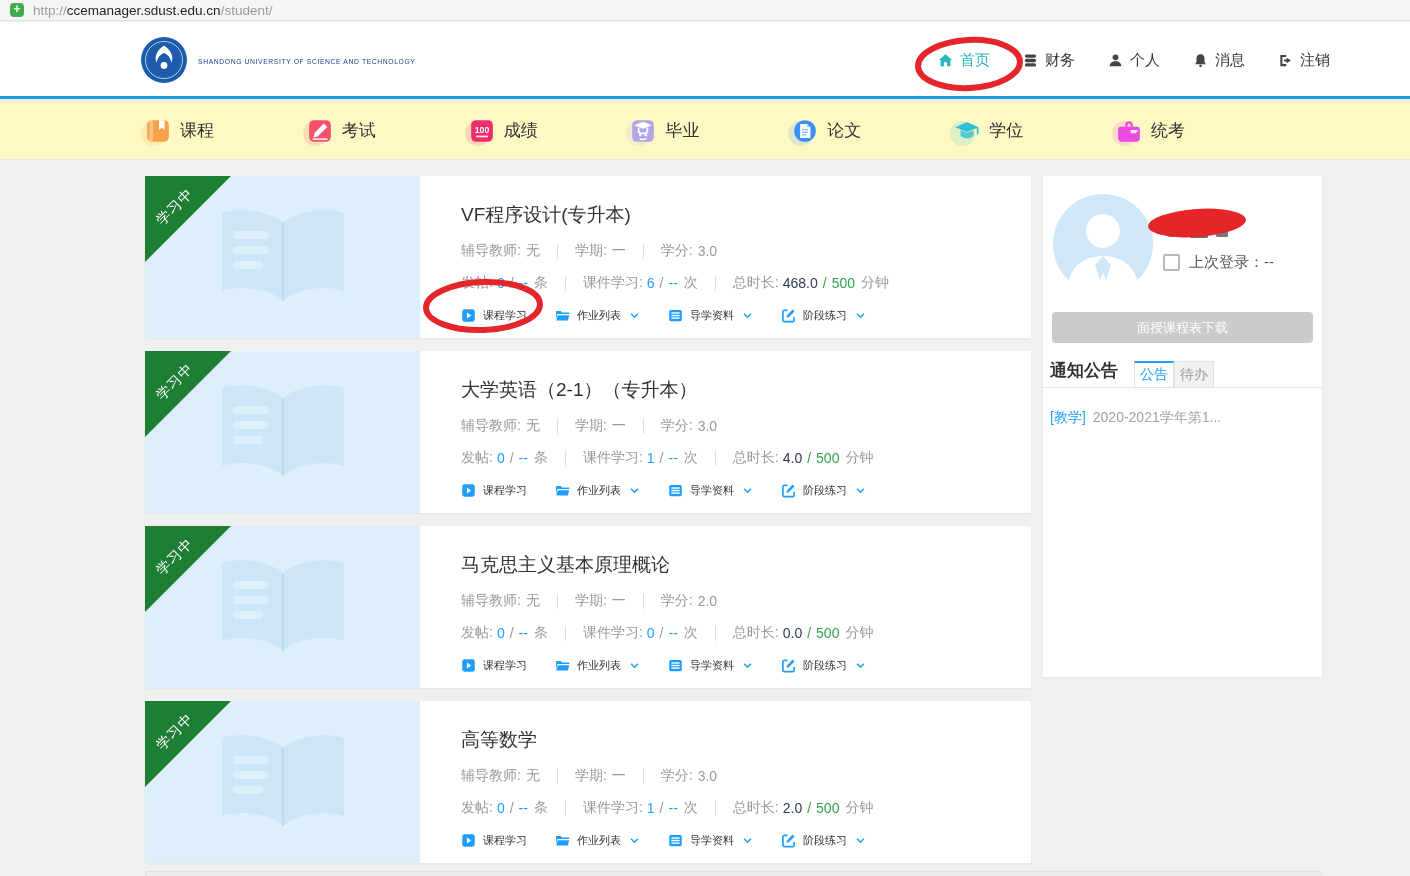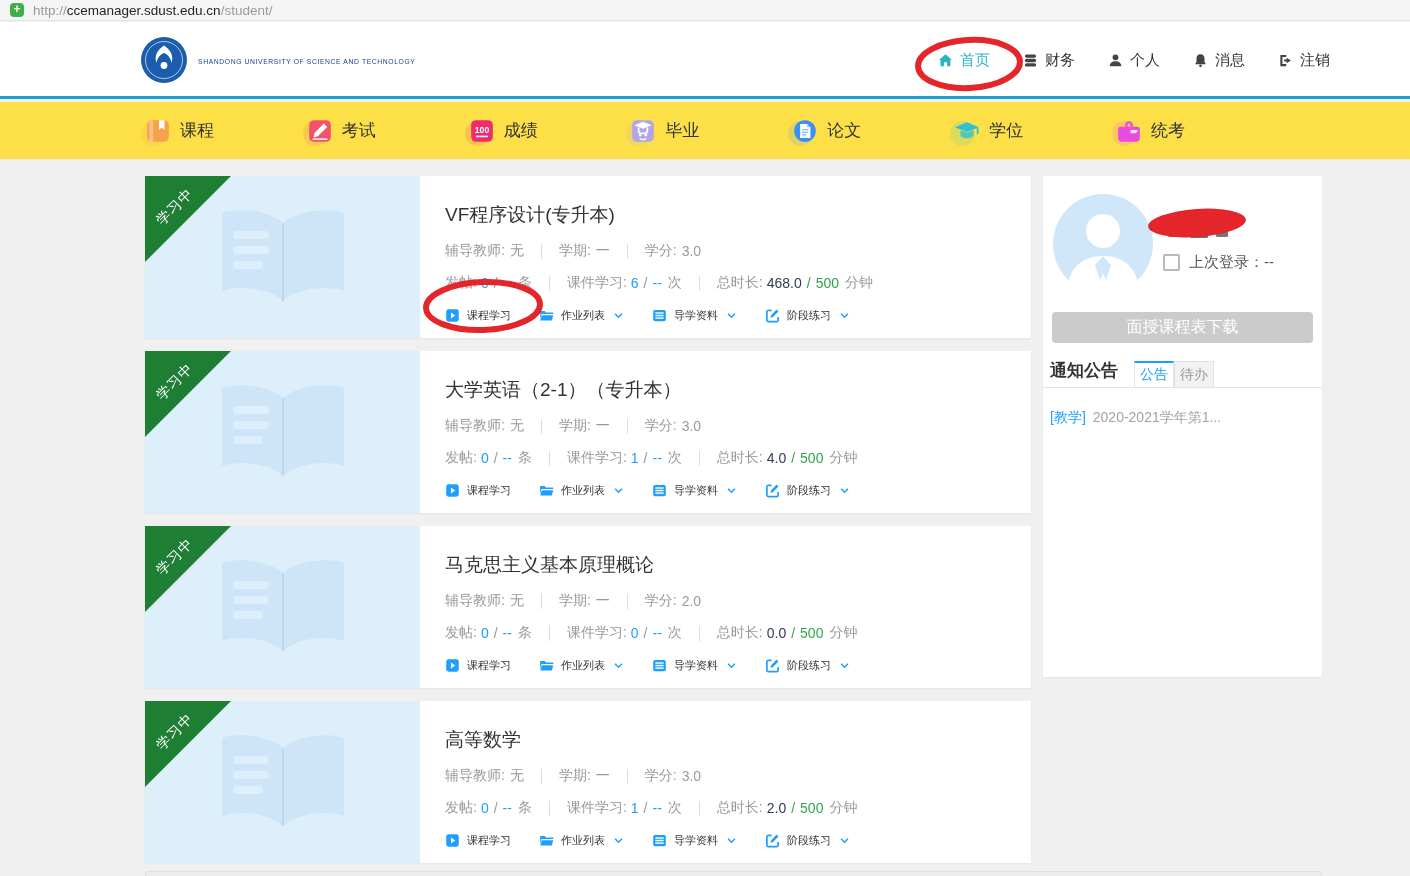--- a/index.html
+++ b/index.html
@@ -36,21 +36,21 @@
   }
   .logo-sub { font-size:6.8px; color:#16418f; letter-spacing:.6px; margin-top:3px; white-space:nowrap; }
   .top-nav { position:absolute; left:938px; top:0; height:77px; display:flex; align-items:center; gap:33px; }
   .top-nav-item { display:flex; align-items:center; gap:7px; font-size:15px; color:#333; cursor:pointer; white-space:nowrap; }
   .top-nav-item .tn-icon { color:#444; display:flex; }
   .top-nav-item .tn-icon svg { width:15px; height:15px; }
   .top-nav-item.active, .top-nav-item.active .tn-icon { color:#2ab6c0; }
   
   .sub-nav {
     position:absolute; top:102px; left:0; right:0; height:58px;
-    background:#fde047; border-bottom:1px solid #e8e8e8;text-decoration:underline;
+    background:#fef9c3; border-bottom:1px solid #e8e8e8;text-decoration:underline;
   }
   .sub-nav-inner {
     position:absolute; left:145px; width:1040px; height:100%;
     display:flex; justify-content:space-between; align-items:center;
   }
   .sub-item { display:flex; align-items:center; gap:9px; font-size:17px; color:#333; cursor:pointer; white-space:nowrap; }
   .sub-icon { position:relative; width:26px; height:26px; display:block; }
   .sub-icon::before {
     content:""; position:absolute; left:-4px; top:3px; width:25px; height:25px;
     border-radius:50%; background:currentColor; opacity:.16;
@@ -63,21 +63,21 @@
     width:275px; flex:none; background:#ddeffa; position:relative; overflow:hidden;
     display:flex; align-items:center; justify-content:center; cursor:pointer;
   }
   .thumb svg.book { width:150px; height:112px; margin-top:8px; }
   .ribbon { position:absolute; top:0; left:0; width:0; height:0;
     border-top:86px solid #1e7e34; border-right:86px solid transparent; }
   .ribbon-label {
     position:absolute; top:22px; left:-19px; width:98px; text-align:center;
     transform:rotate(-45deg); color:#fff; font-size:14px; letter-spacing:1px;
   }
-  .card-body { flex:1; padding:26px 4px 0 25px; }
+  .card-body { flex:1; padding:26px 4px 0 25px;margin-left:16px; }
   .card-title { font-size:19px; font-weight:400; color:#333; cursor:pointer; white-space:nowrap; }
   .meta, .stats { margin-top:14px; font-size:14px; color:#999; display:flex; align-items:center; white-space:nowrap; }
   .vsep { display:inline-block; width:1px; height:15px; background:#ddd; margin:0 17px; }
   .val { margin-left:5px; }
   .num-blue { color:#1e9fff; margin:0 4px; }
   .num-dark { color:#2c3e50; margin:0 4px; }
   .num-green { color:#35a24f; margin:0 4px; }
   .sl { margin:0 1px; }
   .sl-green { color:#35a24f; }
   .unit { margin-left:2px; }
@@ -91,21 +91,21 @@
   .sidebar {
     position:absolute; left:1043px; top:176px; width:279px; height:501px;
     background:#fff; box-shadow:0 1px 2px rgba(0,0,0,.05);
   }
   .avatar { position:absolute; left:10px; top:18px; width:100px; height:100px; display:block; }
   .avatar svg { width:100px; height:100px; display:block; }
   .last-login { position:absolute; left:120px; top:77px; display:flex; align-items:center; gap:9px; font-size:15px; color:#555; }
   .cbx { width:17px; height:17px; border:2px solid #b9b9b9; border-radius:2px; flex:none; }
   .dl-btn {
     position:absolute; left:9px; top:136px; width:261px; height:31px;
-    background:#cbcbcb; border:none; border-radius:4px; color:#fff; font-size:16px;
+    background:#cbcbcb; border:none; border-radius:4px; color:#fff; font-size:13px;
     font-family:"Liberation Sans", sans-serif; cursor:pointer;
   }
   .notice-block { position:absolute; top:183px; left:0; right:0; border-bottom:1px solid #e4e4e4;
     display:flex; justify-content:flex-start; align-items:flex-end;gap:16px; }
   .notice-title { font-size:17px; font-weight:bold; color:#333; padding:0 0 5px 7px; }
   .notice-tabs { display:flex; margin-bottom:-1px; }
   .tab {
     width:40px; height:27px; line-height:25px; text-align:center; font-size:14px;
     border:1px solid #e2e2e2; background:#f2f2f2; color:#999; cursor:pointer;
   }

